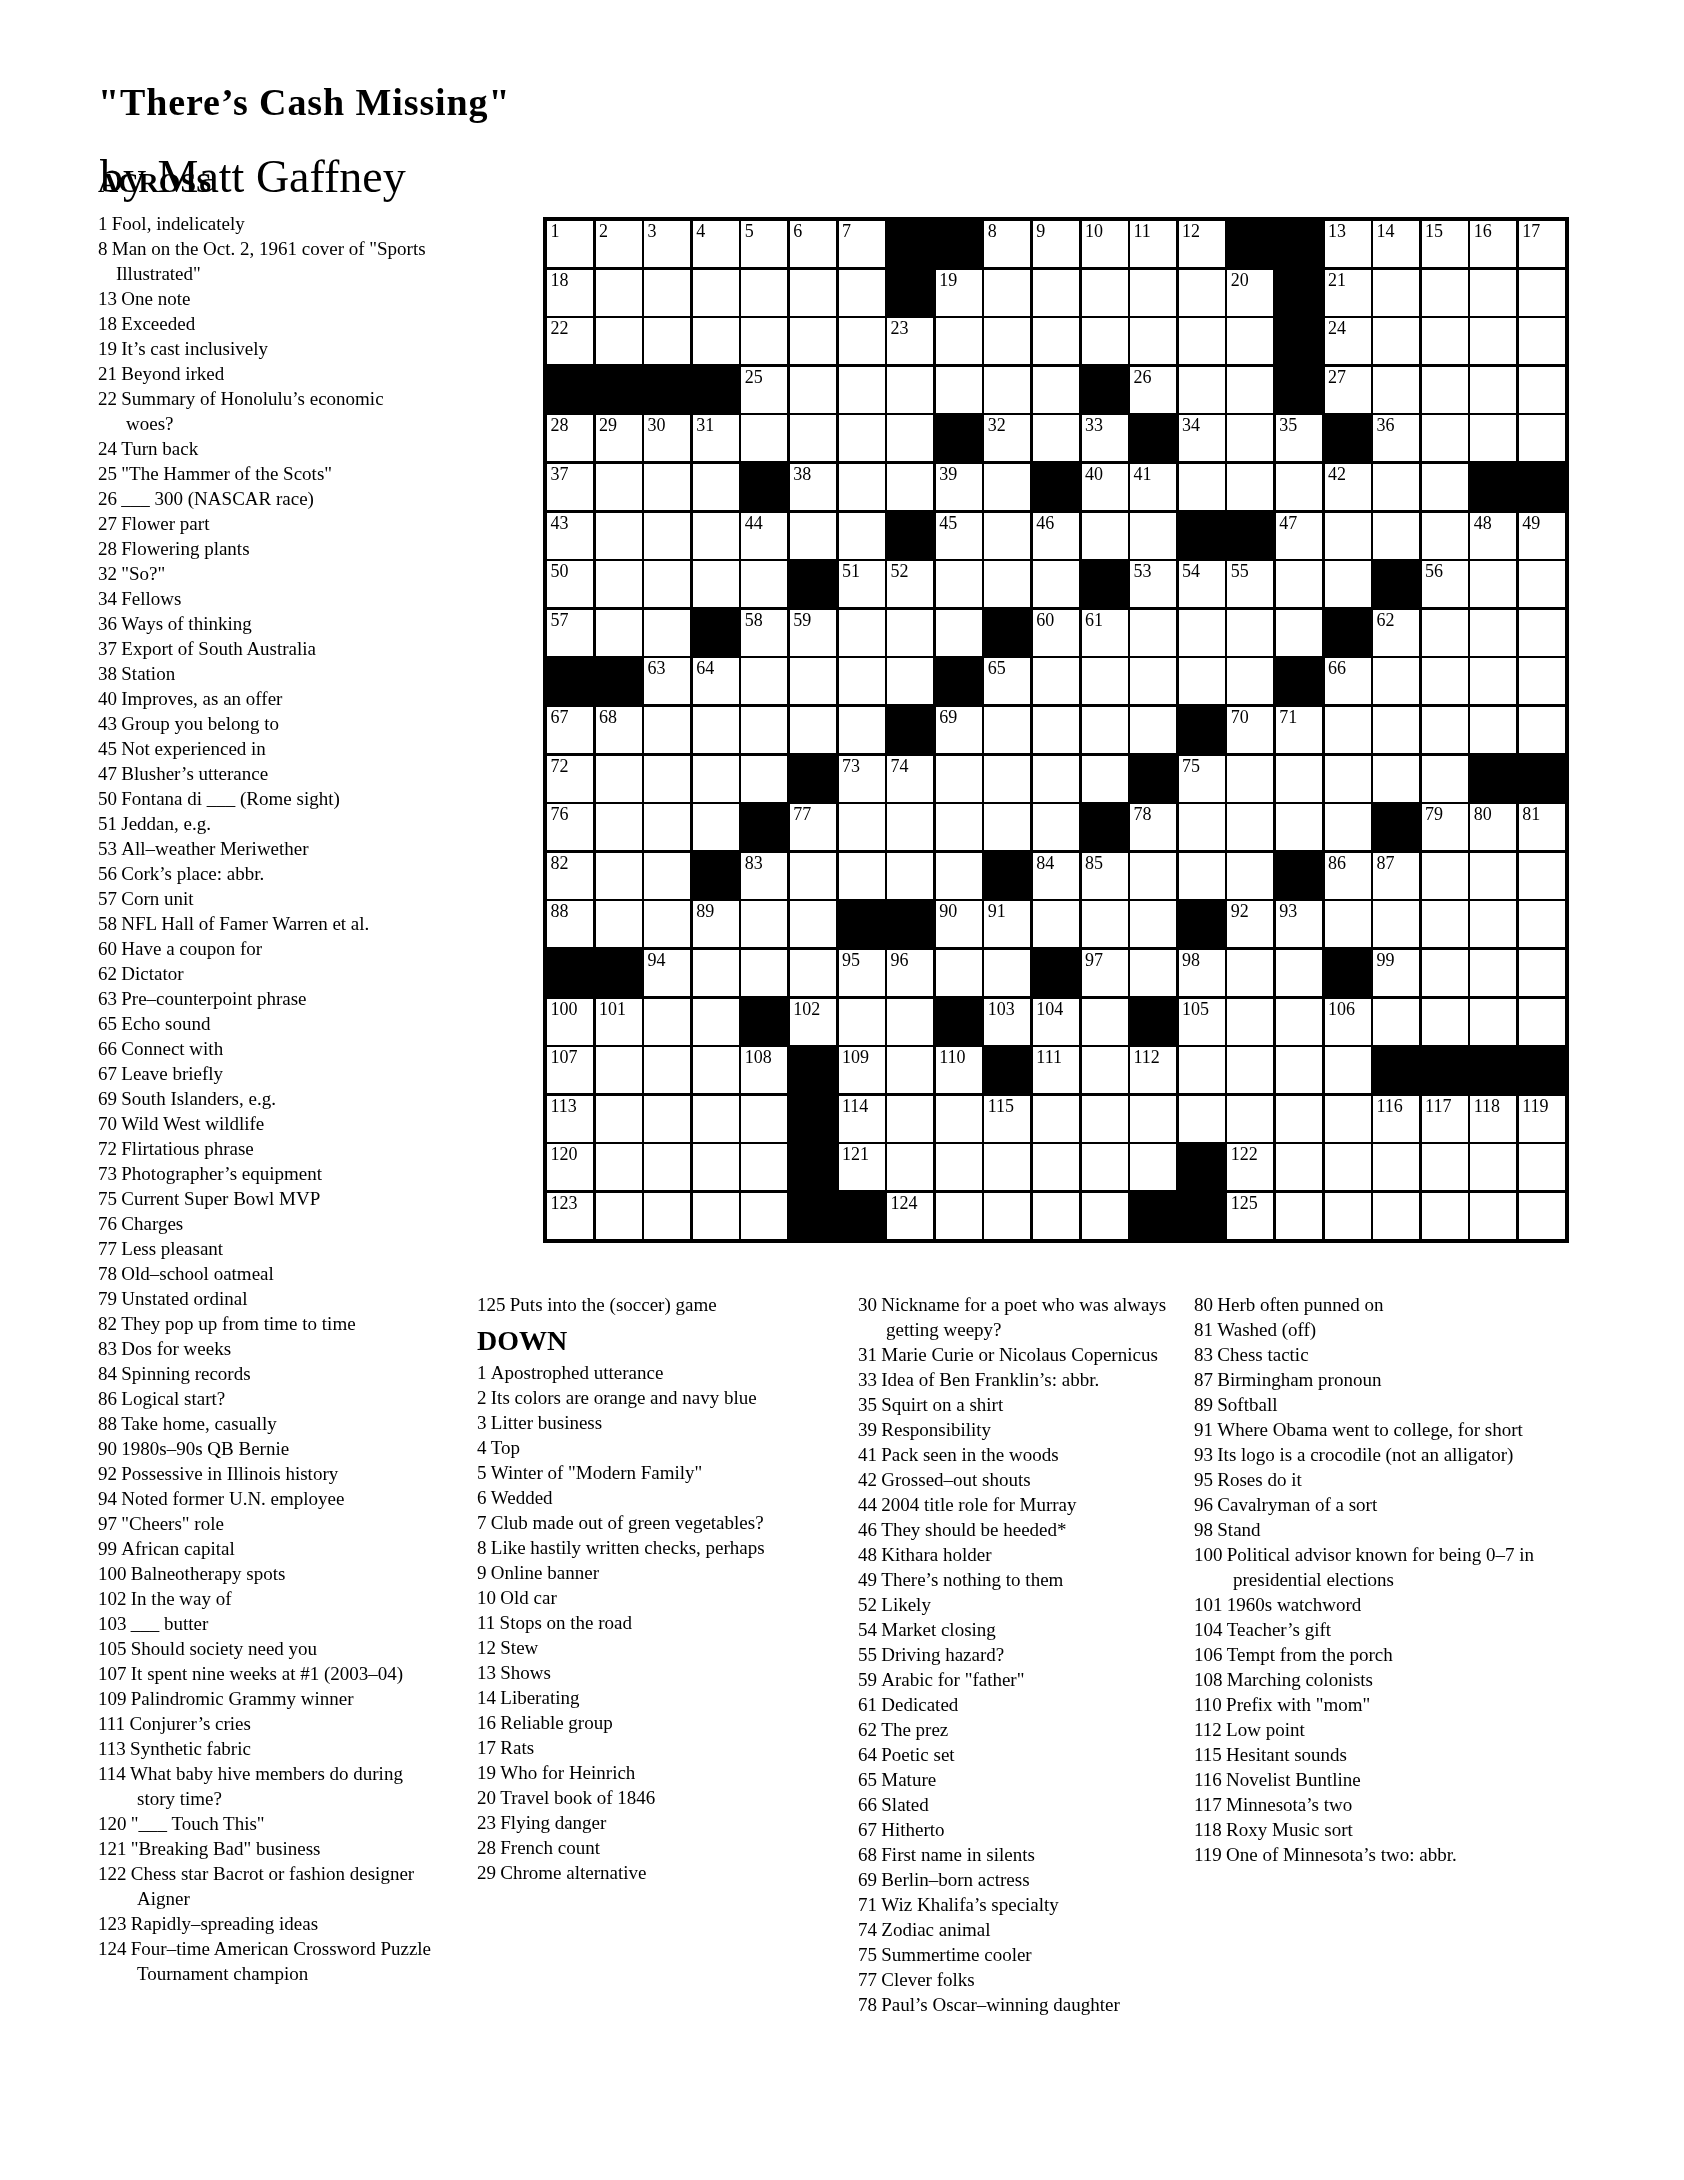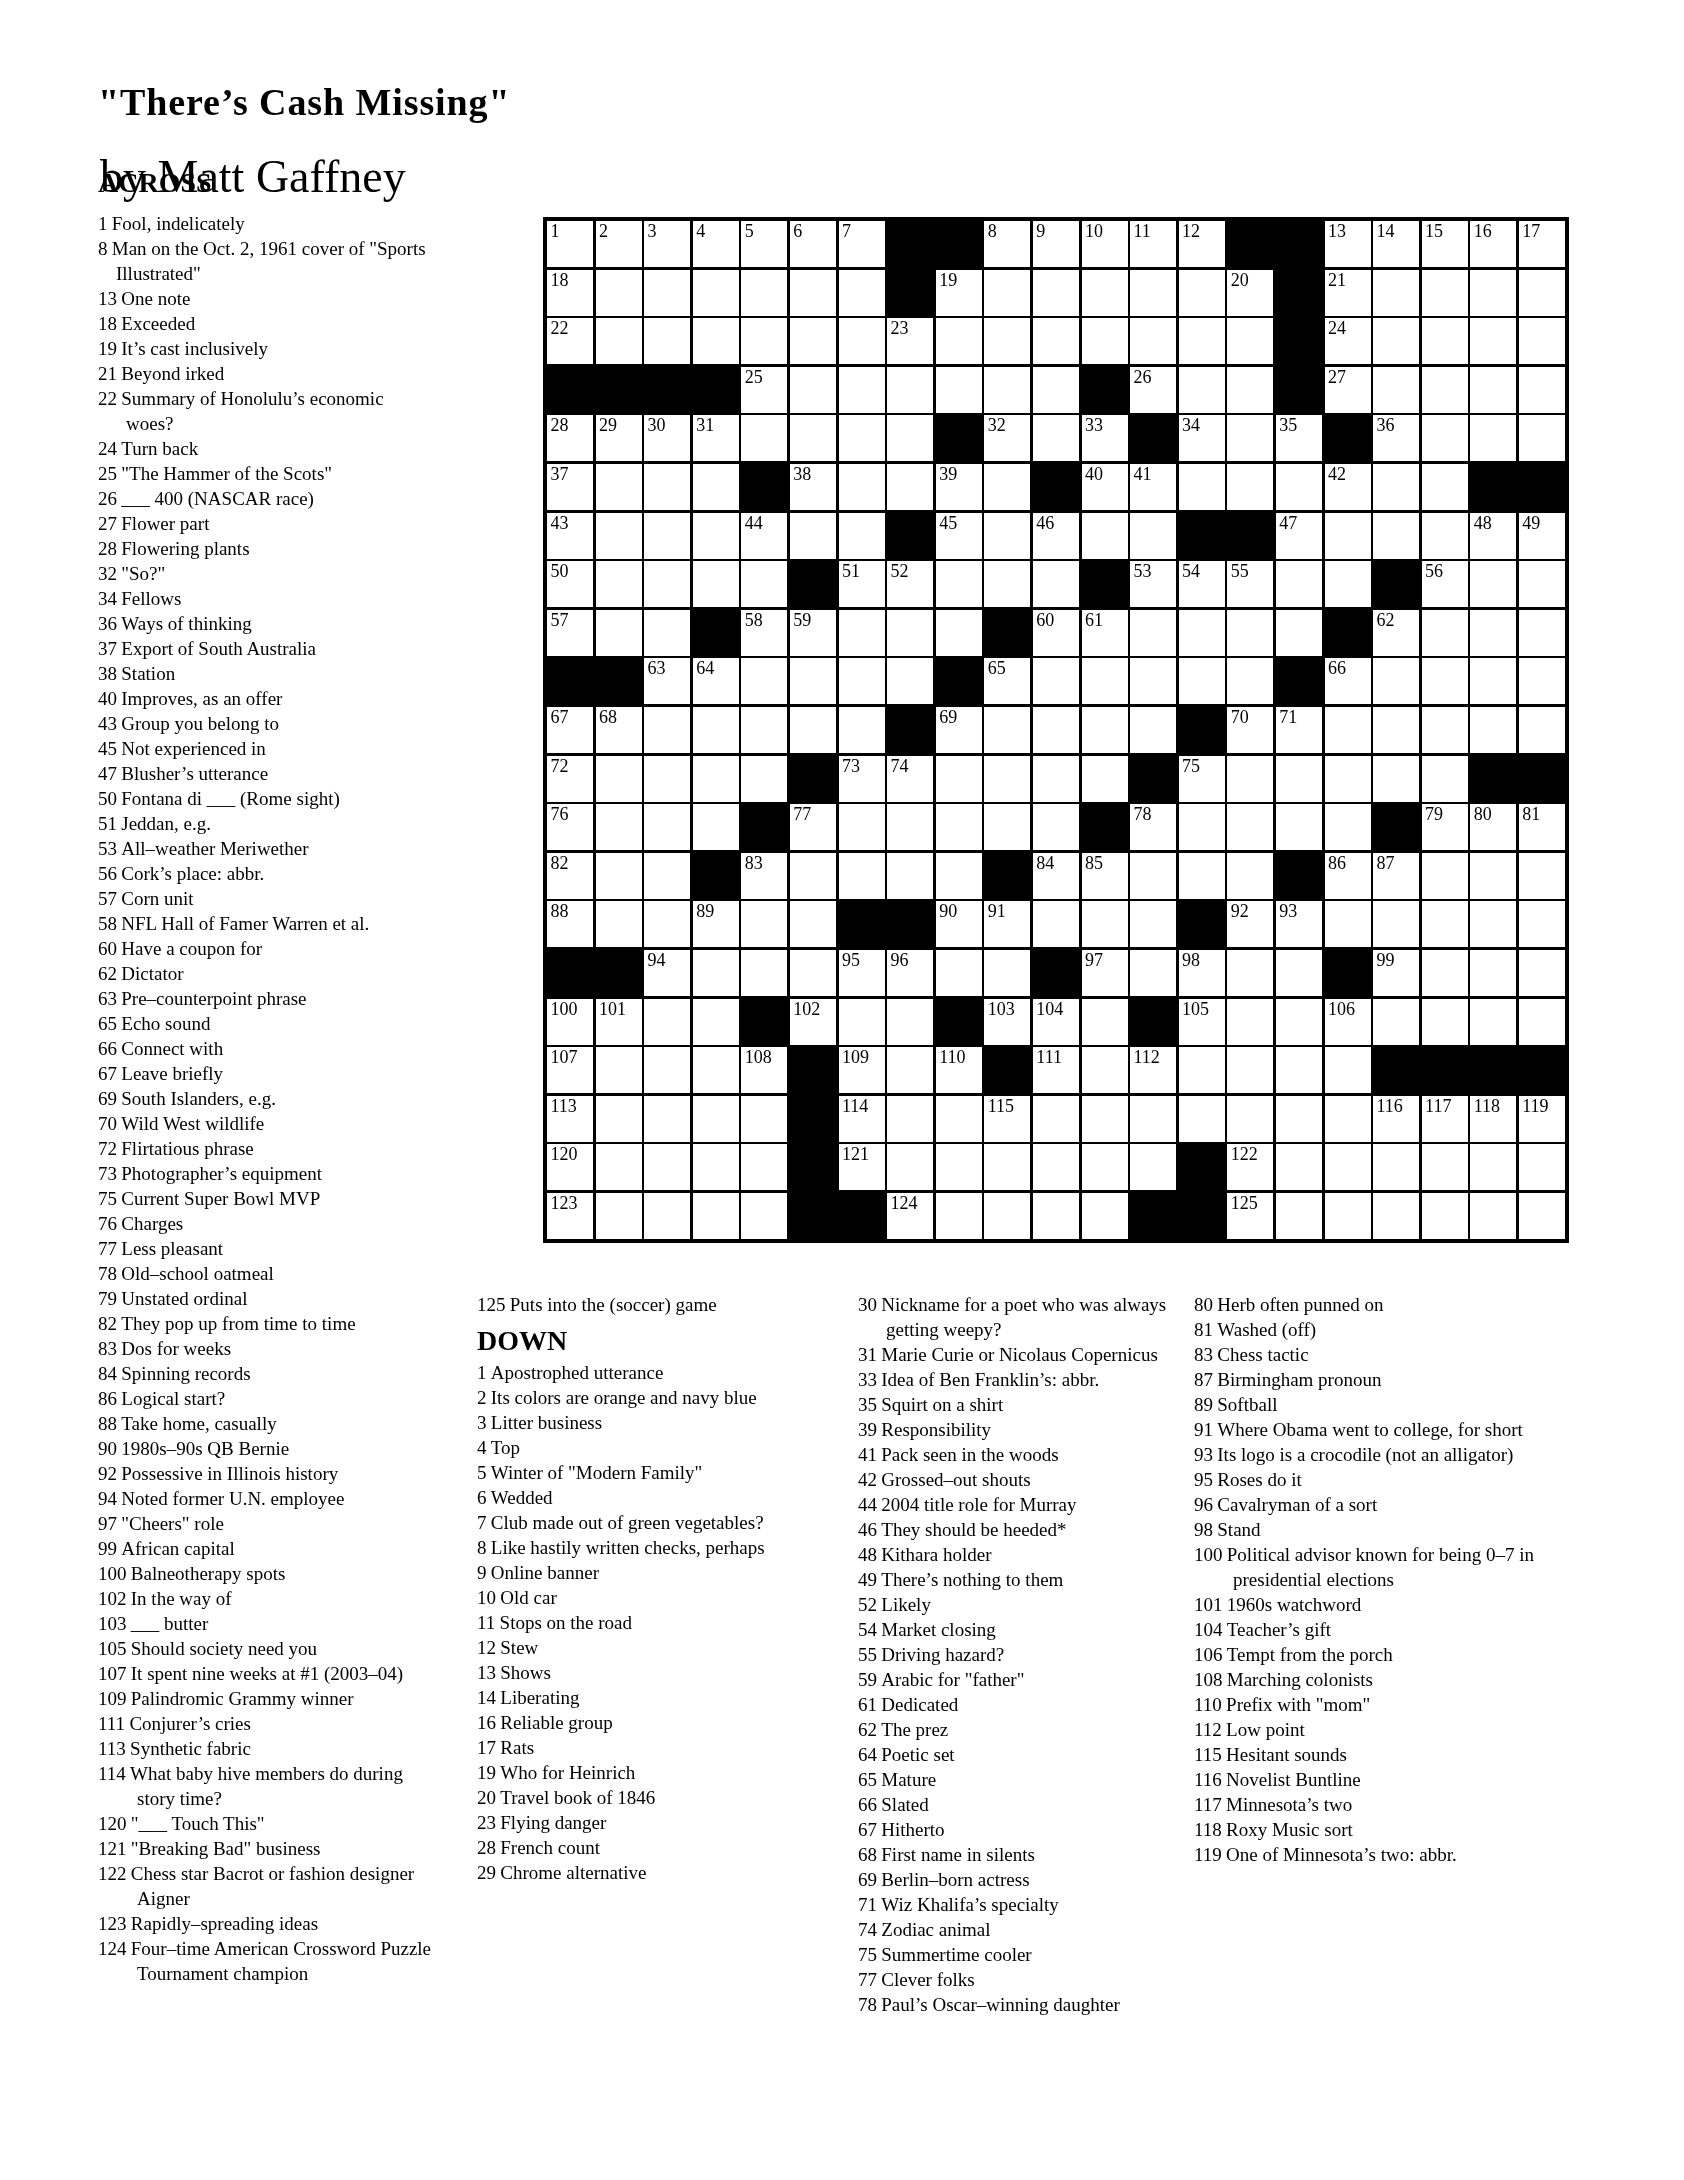--- a/index.html
+++ b/index.html
@@ -52,21 +52,21 @@
   <div id="across-list-main">
       <div class="clue d1"><span class="cnum">1</span><span class="ctext">Fool, indelicately</span></div>
       <div class="clue d1"><span class="cnum">8</span><span class="ctext">Man on the Oct. 2, 1961 cover of "Sports Illustrated"</span></div>
       <div class="clue d2"><span class="cnum">13</span><span class="ctext">One note</span></div>
       <div class="clue d2"><span class="cnum">18</span><span class="ctext">Exceeded</span></div>
       <div class="clue d2"><span class="cnum">19</span><span class="ctext">It’s cast inclusively</span></div>
       <div class="clue d2"><span class="cnum">21</span><span class="ctext">Beyond irked</span></div>
       <div class="clue d2"><span class="cnum">22</span><span class="ctext">Summary of Honolulu’s economic woes?</span></div>
       <div class="clue d2"><span class="cnum">24</span><span class="ctext">Turn back</span></div>
       <div class="clue d2"><span class="cnum">25</span><span class="ctext">"The Hammer of the Scots"</span></div>
-      <div class="clue d2"><span class="cnum">26</span><span class="ctext">___ 400 (NASCAR race)</span></div>
+      <div class="clue d2"><span class="cnum">26</span><span class="ctext">___ 300 (NASCAR race)</span></div>
       <div class="clue d2"><span class="cnum">27</span><span class="ctext">Flower part</span></div>
       <div class="clue d2"><span class="cnum">28</span><span class="ctext">Flowering plants</span></div>
       <div class="clue d2"><span class="cnum">32</span><span class="ctext">"So?"</span></div>
       <div class="clue d2"><span class="cnum">34</span><span class="ctext">Fellows</span></div>
       <div class="clue d2"><span class="cnum">36</span><span class="ctext">Ways of thinking</span></div>
       <div class="clue d2"><span class="cnum">37</span><span class="ctext">Export of South Australia</span></div>
       <div class="clue d2"><span class="cnum">38</span><span class="ctext">Station</span></div>
       <div class="clue d2"><span class="cnum">40</span><span class="ctext">Improves, as an offer</span></div>
       <div class="clue d2"><span class="cnum">43</span><span class="ctext">Group you belong to</span></div>
       <div class="clue d2"><span class="cnum">45</span><span class="ctext">Not experienced in</span></div>

